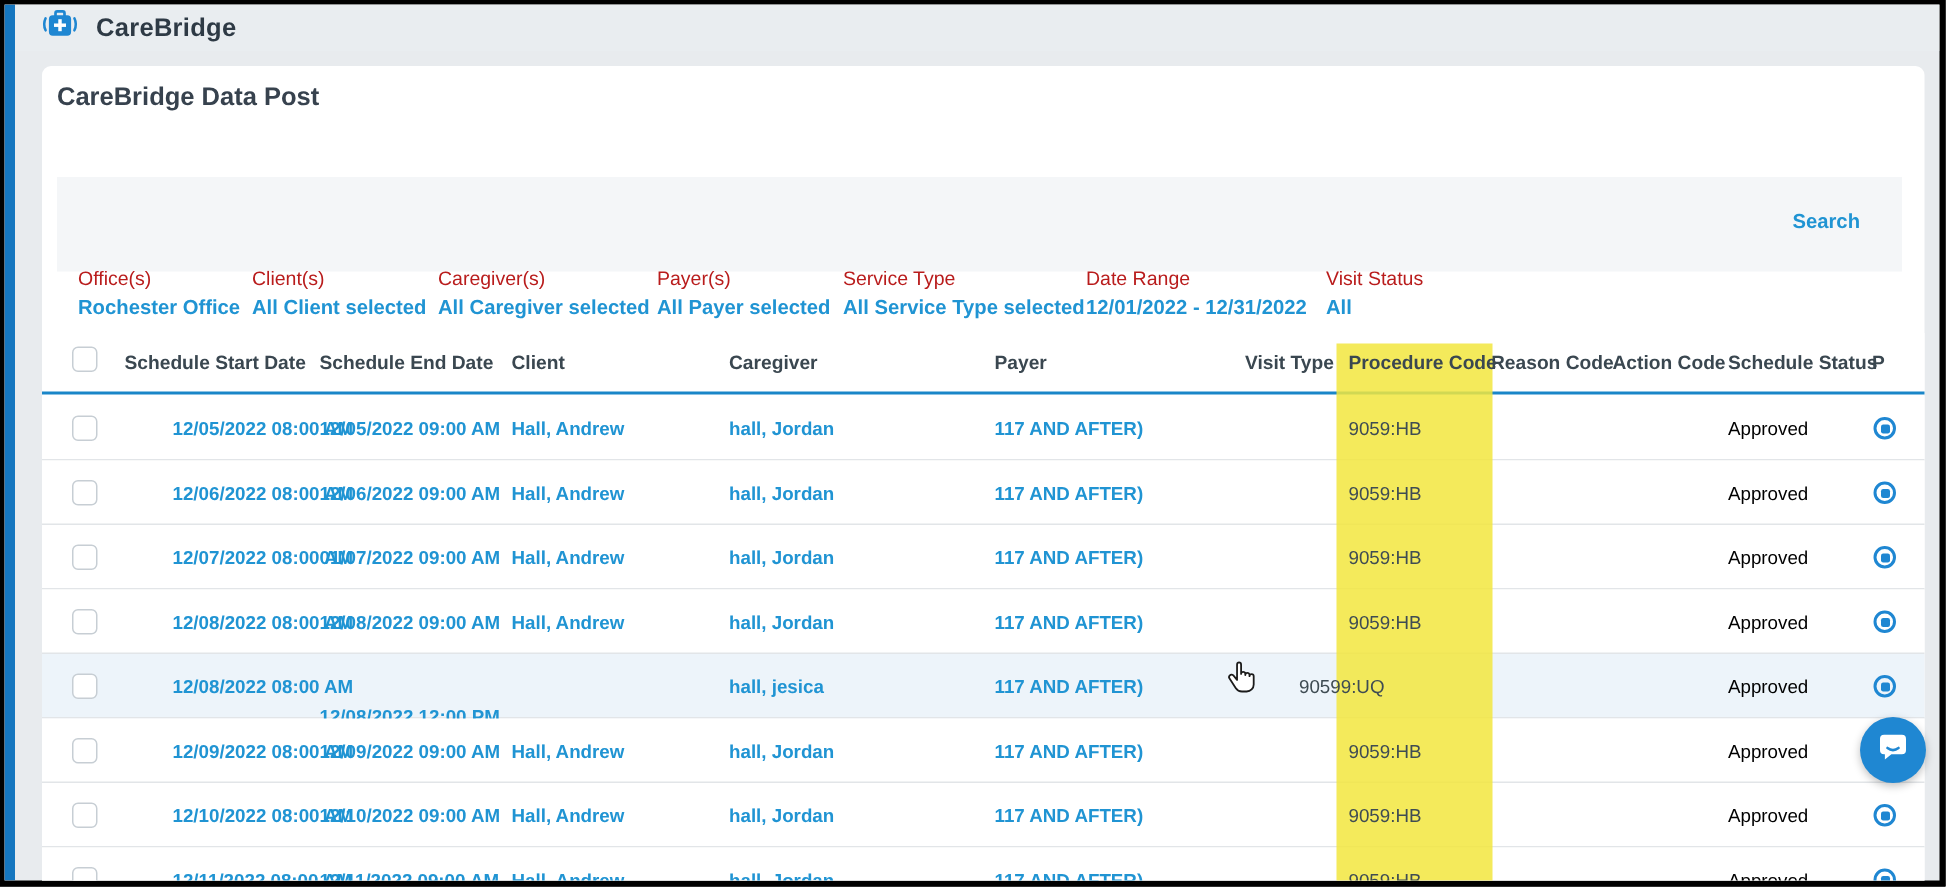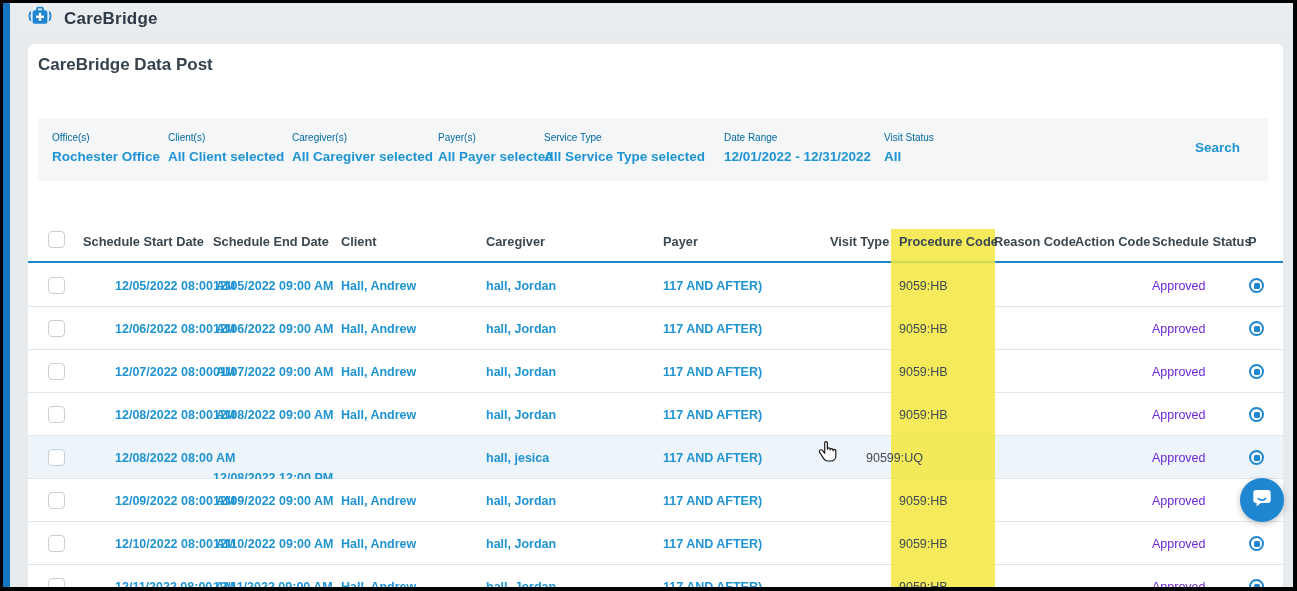--- a/index.html
+++ b/index.html
@@ -9,37 +9,37 @@
   .stripe{position:absolute;left:0;top:0;bottom:0;width:7px;background:#1576bf;}
   .topbar{position:absolute;left:7px;right:0;top:0;height:31px;background:#e9edf0;
           display:flex;align-items:center;}
   .brand{display:flex;align-items:center;gap:11px;margin-left:17px;}
   .brand-text{font-size:17px;font-weight:bold;color:#2e3a45;letter-spacing:.2px;}
   .card{position:absolute;left:25px;top:41px;width:1255px;bottom:-10px;background:#fff;
         border-radius:6px 6px 0 0;}
   .page-title{position:absolute;left:35px;top:52px;font-size:17px;font-weight:bold;color:#37424e;}
   .filterbar{position:absolute;left:35px;top:115px;width:1230px;height:63px;background:#f4f6f8;}
   .ffield{position:absolute;top:11px;}
-  .flabel{font-size:10px;color:#0369a1;line-height:18px;}
+  .flabel{font-size:13px;color:#b91c1c;line-height:18px;margin-top:48px;}
   .fvalue{font-size:13.5px;font-weight:bold;color:#2094d3;line-height:20px;cursor:pointer;}
   .search-btn{position:absolute;right:28px;top:22px;font-size:13.5px;font-weight:bold;
               color:#2094d3;cursor:pointer;}
   .thead{position:absolute;left:25px;top:219px;width:1255px;height:39px;
          border-bottom:2px solid #1a86c8;background:#fff;}
   .th{position:absolute;top:12px;font-size:12.8px;font-weight:bold;color:#3a4750;white-space:nowrap;}
   .checkbox{width:17px;height:17px;border:1.5px solid #c7ced4;border-radius:4px;background:#fff;
             box-sizing:border-box;cursor:pointer;}
   .hd-check{position:absolute;left:20px;top:9px;}
   .row{position:absolute;left:25px;width:1255px;height:43px;border-bottom:1px solid #e2e5e8;
        background:#fff;box-sizing:border-box;}
   .row.hl{background:#edf4fa;}
   .cell{position:absolute;top:0;height:43px;display:flex;align-items:center;
         font-size:12.5px;white-space:nowrap;}
   .cell.link{color:#2094d3;font-weight:bold;cursor:pointer;}
-  .cell.plain{color:#6d28d9;}
+  .cell.plain{color:#000000;}
   .cell.proc{color:#3f4c53;z-index:6;}
   .row-check{position:absolute;left:20px;top:13px;}
   .yellow-col{position:absolute;left:888px;top:226px;width:104px;height:361px;
               background:rgba(242,230,62,0.85);z-index:5;pointer-events:none;}
   .rec-icon{position:absolute;left:1221px;top:14px;width:15px;height:15px;border:2.2px solid #1f87d2;
             border-radius:50%;box-sizing:border-box;display:flex;align-items:center;
             justify-content:center;cursor:pointer;}
   .rec-icon i{display:block;width:6px;height:6px;background:#1f87d2;border-radius:1.5px;}
   .chat-fab{position:absolute;left:1237px;top:475px;width:44px;height:44px;border-radius:50%;
             background:#1f87d2;z-index:8;display:flex;align-items:center;justify-content:center;
@@ -74,21 +74,21 @@
 
     <div class="filterbar">
         <div class="ffield" style="left: 846px;">
           <div class="flabel">Visit Status</div>
           <div class="fvalue">All</div>
         </div>
         <div class="ffield" style="left: 686px;">
           <div class="flabel">Date Range</div>
           <div class="fvalue">12/01/2022 - 12/31/2022</div>
         </div>
-        <div class="ffield" style="left: 506px;">
+        <div class="ffield" style="left: 524px;">
           <div class="flabel">Service Type</div>
           <div class="fvalue">All Service Type selected</div>
         </div>
         <div class="ffield" style="left: 254px;">
           <div class="flabel">Caregiver(s)</div>
           <div class="fvalue">All Caregiver selected</div>
         </div>
         <div class="ffield" style="left: 400px;">
           <div class="flabel">Payer(s)</div>
           <div class="fvalue">All Payer selected</div>

